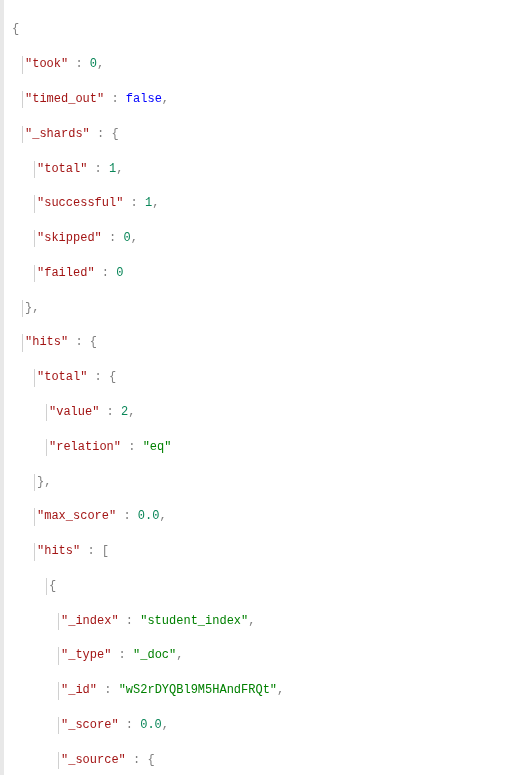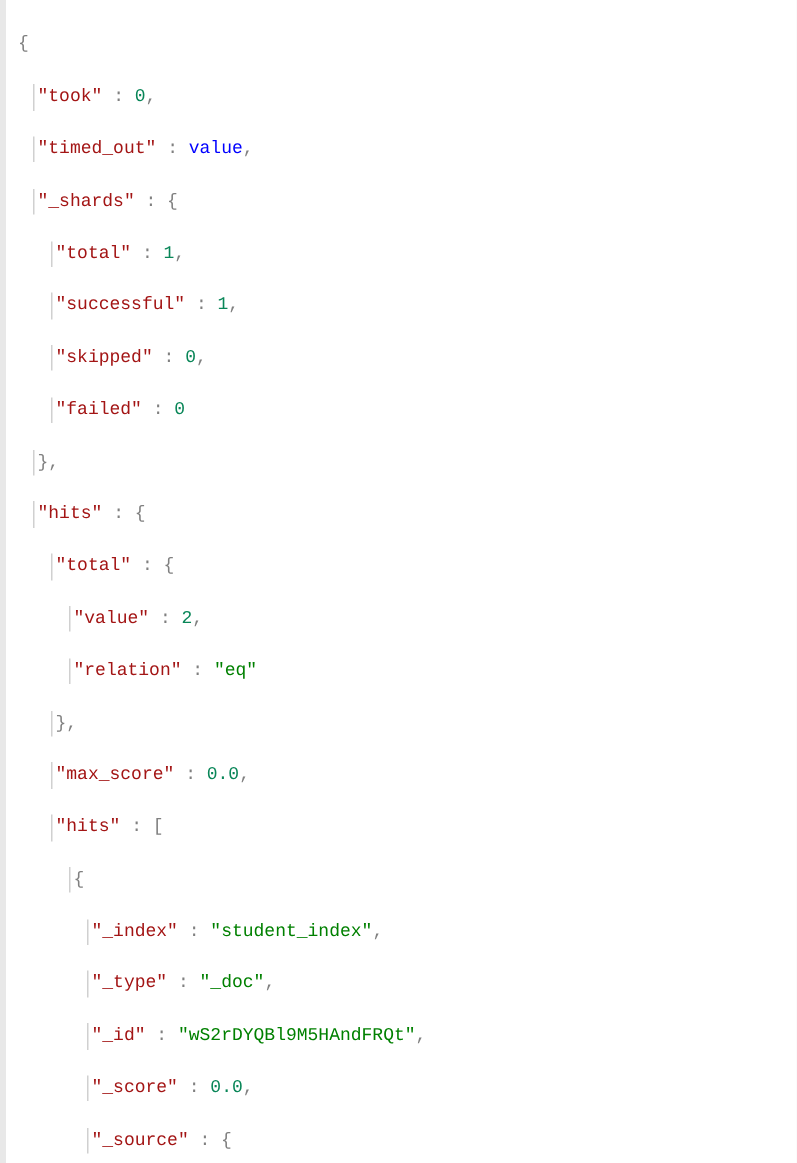--- a/index.html
+++ b/index.html
@@ -42,21 +42,21 @@
   .n { color: #098658; }   
   .b { color: #0000ff; }   
   .p { color: #808080; }
 </style>
 </head>
 <body>
 
 <div class="code-container">
 <span class="line gutter0"><span class="p">{</span></span>
 <span class="line gutter1 wrap"><span class="k">"took"</span><span class="p"> : </span><span class="n">0</span><span class="p">,</span></span>
-<span class="line gutter1 wrap"><span class="k">"timed_out"</span><span class="p"> : </span><span class="b">value</span><span class="p">,</span></span>
+<span class="line gutter1 wrap"><span class="k">"timed_out"</span><span class="p"> : </span><span class="b">false</span><span class="p">,</span></span>
 <span class="line gutter1 wrap"><span class="k">"_shards"</span><span class="p"> : {</span></span>
 <span class="line gutter2 wrap"><span class="k">"total"</span><span class="p"> : </span><span class="n">1</span><span class="p">,</span></span>
 <span class="line gutter2 wrap"><span class="k">"successful"</span><span class="p"> : </span><span class="n">1</span><span class="p">,</span></span>
 <span class="line gutter2 wrap"><span class="k">"skipped"</span><span class="p"> : </span><span class="n">0</span><span class="p">,</span></span>
 <span class="line gutter2 wrap"><span class="k">"failed"</span><span class="p"> : </span><span class="n">0</span></span>
 <span class="line gutter1 wrap"><span class="p">},</span></span>
 <span class="line gutter1 wrap"><span class="k">"hits"</span><span class="p"> : {</span></span>
 <span class="line gutter2 wrap"><span class="k">"total"</span><span class="p"> : {</span></span>
 <span class="line gutter3 wrap"><span class="k">"value"</span><span class="p"> : </span><span class="n">2</span><span class="p">,</span></span>
 <span class="line gutter3 wrap"><span class="k">"relation"</span><span class="p"> : </span><span class="s">"<span>eq</span>"</span></span>

